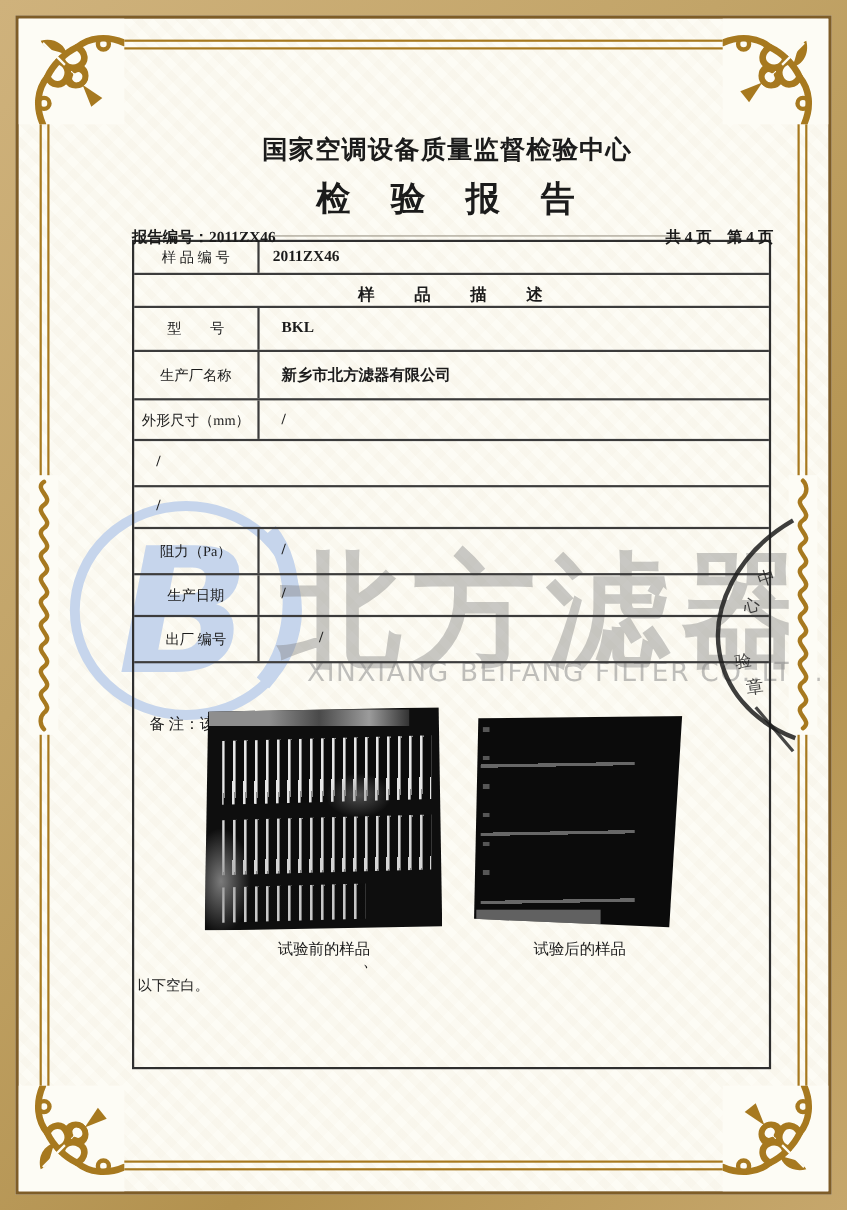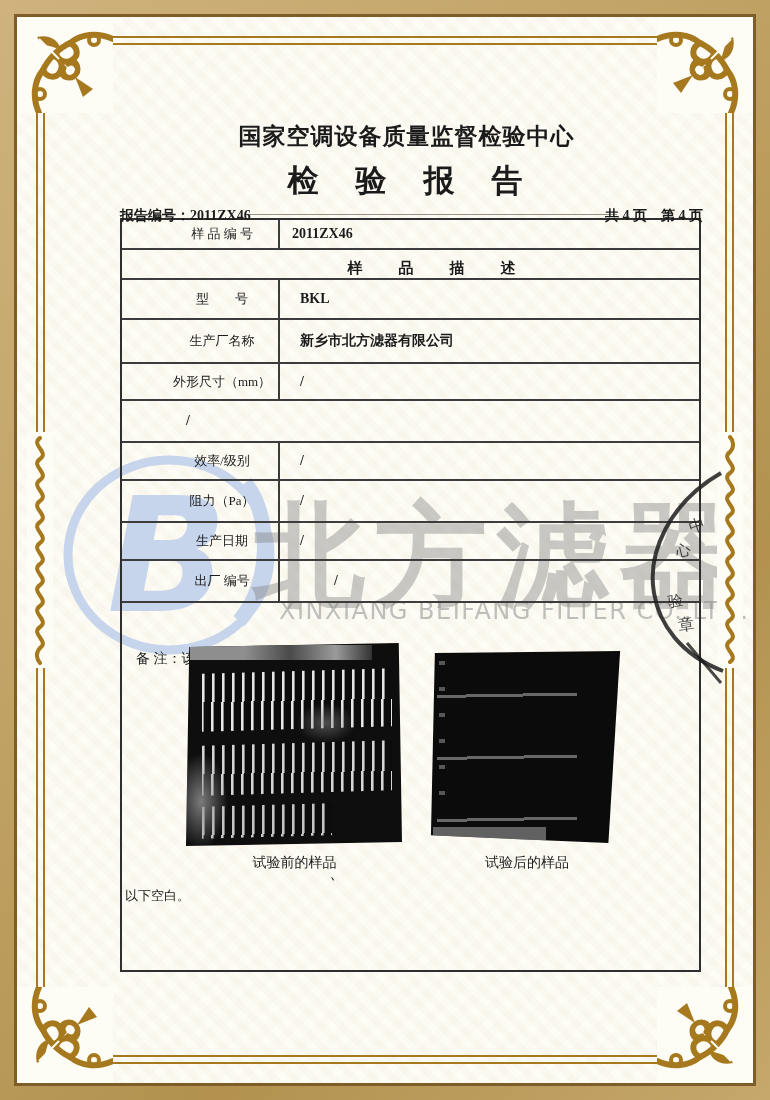--- a/index.html
+++ b/index.html
@@ -36,21 +36,21 @@
   
   .wm{position:absolute;z-index:1;pointer-events:none;}
   .wm-cn{left:236px;top:464px;font-family:"DejaVu Sans",sans-serif;font-weight:700;font-size:112px;
     letter-spacing:10px;color:rgba(128,128,128,.42);white-space:nowrap;}
   .wm-en{left:262px;top:580px;font-family:"DejaVu Sans",sans-serif;font-weight:500;font-size:24px;
     letter-spacing:1.5px;color:rgba(140,140,140,.55);white-space:nowrap;}
   .wm-logo{left:42px;top:436px;}
   
   .rtable{position:absolute;left:103px;top:201px;width:581px;height:754px;border:2px solid #2f2f2f;
     box-sizing:border-box;z-index:2;display:flex;flex-direction:column;background:transparent;}
-  .trow{display:flex;box-sizing:border-box;border-bottom:2px solid #3c3c3c;flex:none;padding-left:44px;}
+  .trow{display:flex;box-sizing:border-box;border-bottom:2px solid #3c3c3c;flex:none;}
   .theader{align-items:flex-end;justify-content:center;font-size:15px;font-weight:600;letter-spacing:2px;}
   .tlabel{width:114px;flex:none;border-right:2px solid #3c3c3c;box-sizing:border-box;
     display:flex;align-items:center;justify-content:center;font-size:13px;white-space:nowrap;}
   .tvalue{flex:1;display:flex;align-items:center;padding-left:20px;font-size:14px;font-weight:600;}
   .remark-cell{position:relative;flex:1;border-bottom:none;}
   .remark-text{position:absolute;left:14px;top:10px;font-size:14px;margin-top:37px;}
   .blank-note{position:absolute;left:3px;top:284px;font-size:13px;}
   .tickmark{position:absolute;left:208px;top:262px;font-size:15px;color:#111;transform:rotate(8deg);}
   .cap{position:absolute;top:251px;font-size:14px;text-align:center;}
   .cap-a{left:65px;width:215px;}
@@ -206,23 +206,20 @@
               <span>外形尺寸（mm）</span>
             </div>
             <div class="tvalue">
               <span>/</span>
             </div>
           </div><div class="trow" style="height: 42px;">
             <div class="tvalue">
               <span>/</span>
             </div>
           </div><div class="trow" style="height: 38px;">
-            <div class="tlabel">
-              <span>效率/级别</span>
-            </div>
             <div class="tvalue">
               <span>/</span>
             </div>
           </div><div class="trow" style="height: 42px; text-align: center;">
             <div class="tlabel">
               <span>阻力（Pa）</span>
             </div>
             <div class="tvalue">
               <span>/</span>
             </div>

